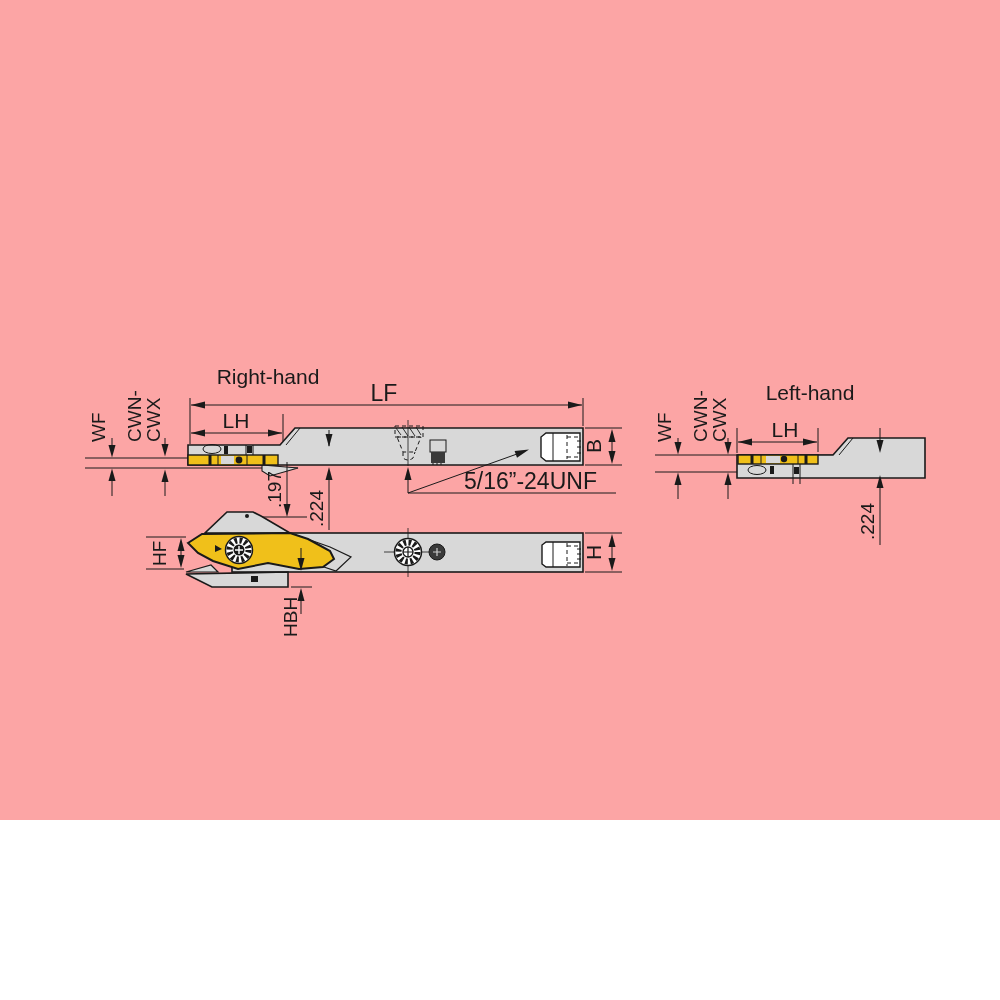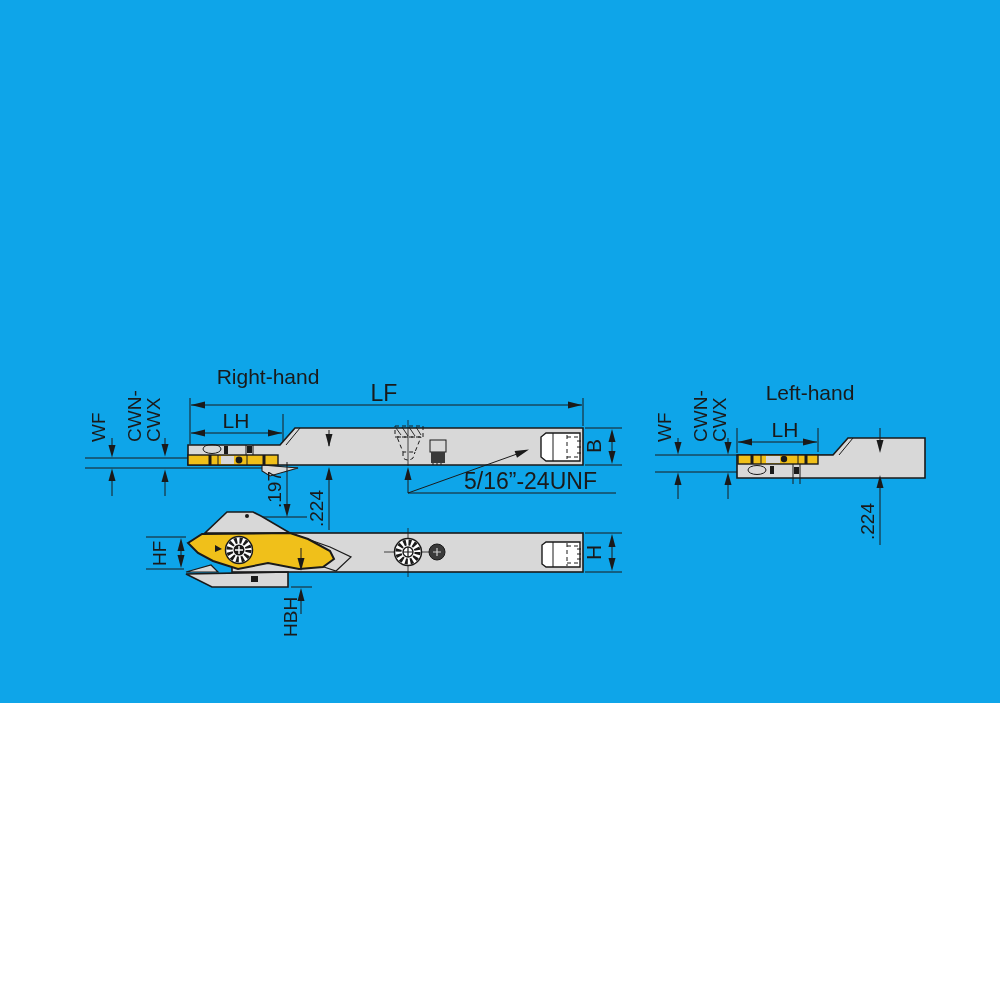--- a/index.html
+++ b/index.html
@@ -1,16 +1,16 @@
 <!DOCTYPE html>
 <html><head>
 <meta charset="utf-8">
 <style>
   html,body{margin:0;padding:0;background:#fff;}
-  .stage{position:relative;width:1000px;height:703px;background:#0ea5e9;overflow:hidden;
+  .stage{position:relative;width:1000px;height:820px;background:#fca5a5;overflow:hidden;
          font-family:"Liberation Sans", sans-serif;}
   svg{position:absolute;left:0;top:0;}
   svg text{font-family:"Liberation Sans","DejaVu Sans",sans-serif;fill:#1a1a1a;}
   .t19{font-size:19px;}
   .t21{font-size:21px;}
   .t23{font-size:23px;}
   .thin{stroke:#1a1a1a;stroke-width:1;fill:none;}
   .body{fill:#d8d8d8;stroke:#1a1a1a;stroke-width:1.6;}
   .white{fill:#ffffff;stroke:#1a1a1a;stroke-width:1.4;}
   .ins{fill:#f0c01a;stroke:#1a1a1a;stroke-width:1.4;}

